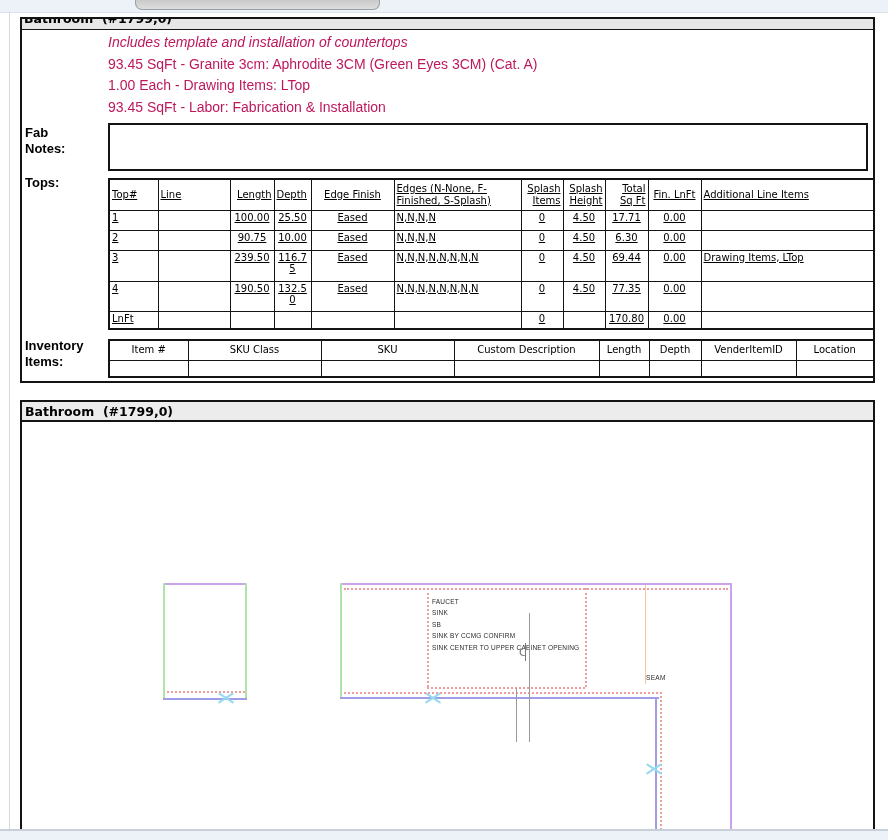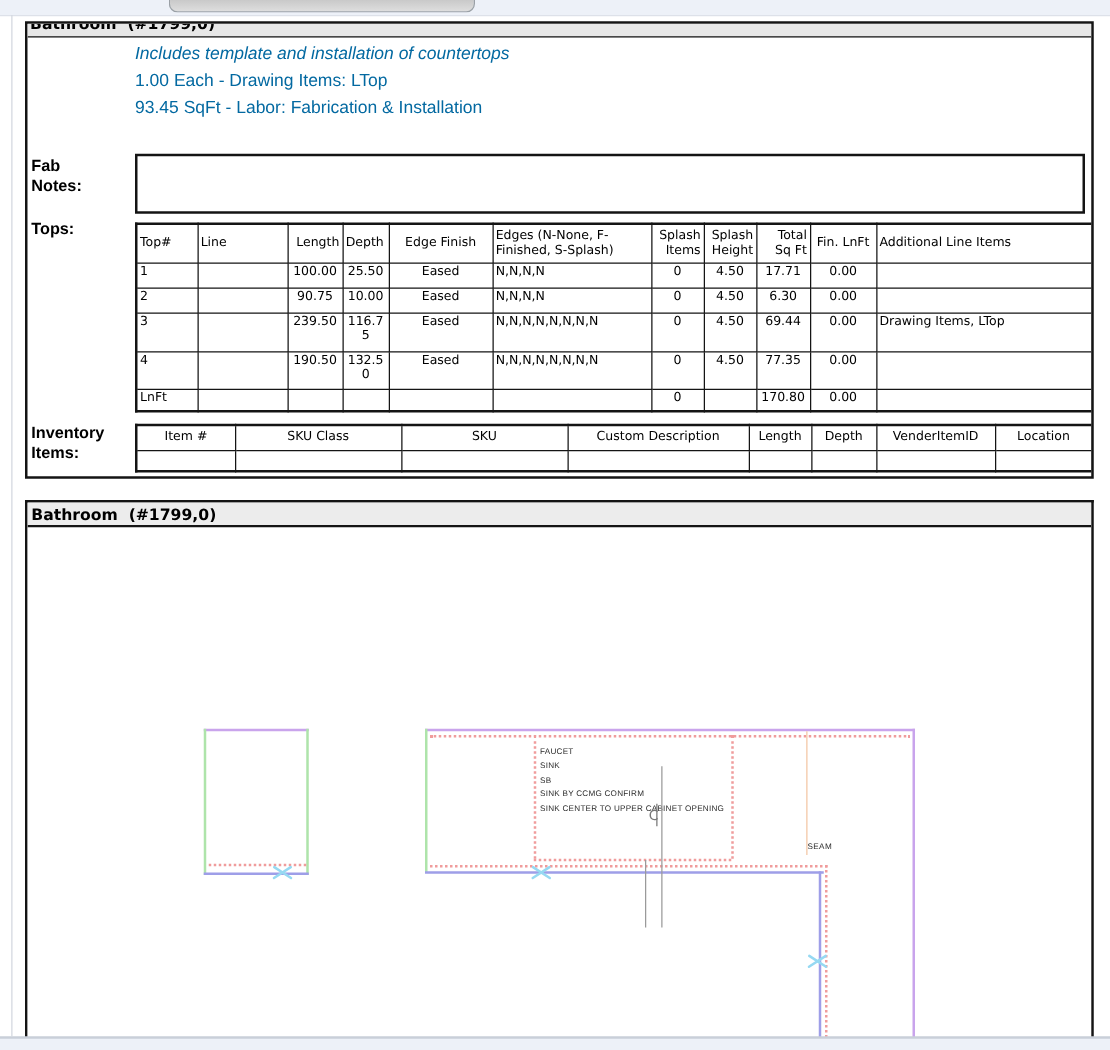--- a/index.html
+++ b/index.html
@@ -16,30 +16,30 @@
     background:linear-gradient(#c9c9c9,#dedede);
     border:1px solid #9aa0a6;border-top:none;border-radius:0 0 7px 7px;
   }
   .panel{position:absolute;left:20px;width:855px;border:2px solid #141414;background:#fff;box-sizing:border-box;overflow:hidden;}
   .panel1{top:17px;height:366px;}
   .panel2{top:400px;height:430px;border-bottom:none;}
   .p1-header{position:absolute;left:0;top:0;right:0;height:10px;background:#e7e7e7;border-bottom:1px solid #141414;overflow:hidden;}
   .p1-header span{display:block;margin:-8px 0 0 2px;font-family:"DejaVu Sans",sans-serif;font-weight:bold;font-size:12.5px;white-space:pre;}
   .p2-header{position:absolute;left:0;top:0;right:0;height:18px;background:#ececec;border-bottom:2px solid #141414;}
   .p2-header span{display:block;padding:2px 0 0 3px;font-family:"DejaVu Sans",sans-serif;font-weight:bold;font-size:12.5px;white-space:pre;}
-  .desc{position:absolute;left:86px;top:13px;font-size:14px;line-height:21.5px;color:#0369a1;}
+  .desc{position:absolute;left:86px;top:13px;font-size:14px;line-height:21.5px;color:#be185d;}
   .desc .it{font-style:italic;}
   .side-label{position:absolute;left:3px;font-weight:bold;font-size:13px;line-height:16px;}
   .fab-label{top:106px;width:62px;}
   .tops-label{top:156px;}
   .inv-label{top:319px;width:80px;}
   .fab-box{position:absolute;left:86px;top:104px;width:760px;height:48px;border:2px solid #141414;box-sizing:border-box;background:#fff;}
   table.grid{position:absolute;left:86px;border-collapse:collapse;table-layout:fixed;
     font-family:"DejaVu Sans",sans-serif;font-size:10px;border:2px solid #141414;}
-  table.tops{top:159px;width:765px;}
+  table.tops{top:159px;width:765px;text-decoration:underline;}
   table.inv{top:320px;width:765px;}
   .grid th,.grid td{border:1px solid #141414;padding:1px 2px;overflow:hidden;line-height:1.18;}
   .grid th{font-weight:normal;vertical-align:middle;}
   .grid td{vertical-align:top;}
   .l{text-align:left;}
   .r{text-align:right;}
   .c{text-align:center;}
   .num{text-align:center;word-break:break-all;}
   .draw{position:absolute;left:0;top:20px;width:851px;height:408px;background:#fff;}
   .hl,.vl{position:absolute;}
@@ -69,20 +69,21 @@
 <div class="left-line"></div>
 <div class="top-button"></div>
 
 <section class="panel panel1">
   <div class="p1-header">
     <span>Bathroom  (#1799,0)</span>
   </div>
 
   <div class="desc">
     <div class="it">Includes template and installation of countertops</div>
+    <div>93.45 SqFt - Granite 3cm: Aphrodite 3CM (Green Eyes 3CM) (Cat. A)</div>
     <div>1.00 Each - Drawing Items: LTop</div>
     <div>93.45 SqFt - Labor: Fabrication &amp; Installation</div>
   </div>
 
   <div class="side-label fab-label">Fab Notes:</div>
   <div class="fab-box"></div>
 
   <div class="side-label tops-label">Tops:</div>
 
   <table class="grid tops">

